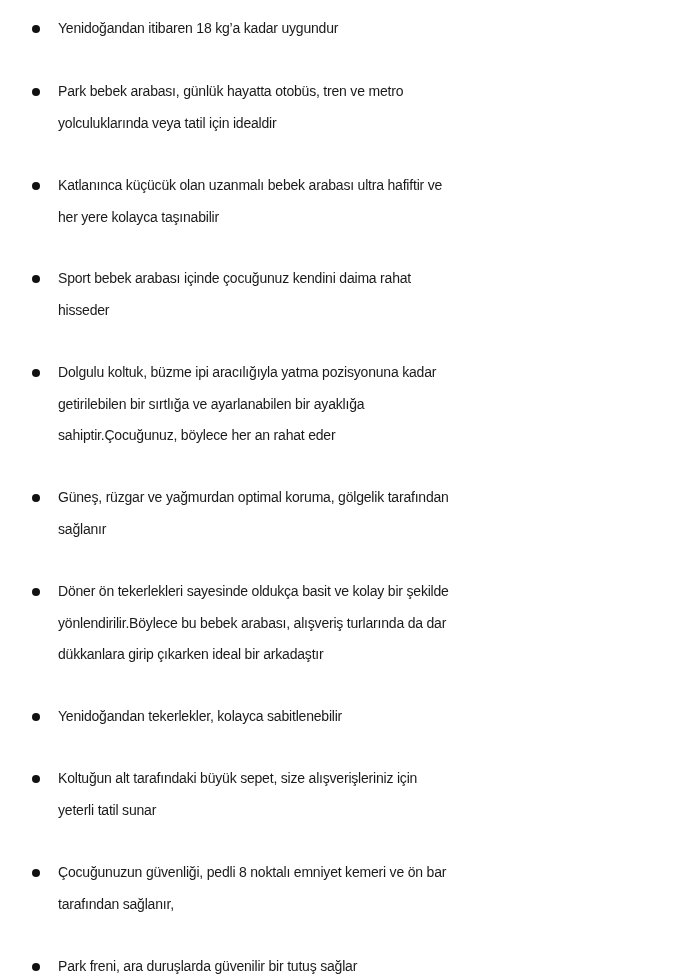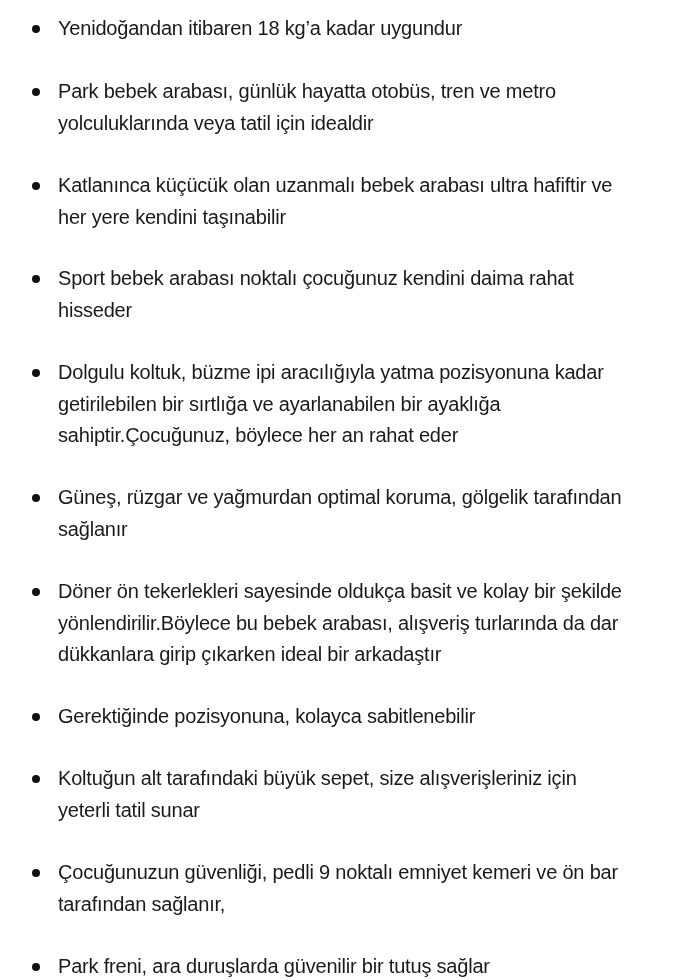--- a/index.html
+++ b/index.html
@@ -34,21 +34,21 @@
       left: 32px;
       width: 8px;
       height: 8px;
       border-radius: 50%;
       background: #111111;
     }
     .item-text {
       position: absolute;
       left: 58px;
       width: 625px;
-      font-size: 20px;
+      font-size: 14px;
       line-height: 31.5px;
       letter-spacing: -0.2px;
       color: #1a1a1a;
       white-space: pre-line;
     }
   </style>
 </head>
 <body>
 
 <ul class="feature-list">
@@ -57,25 +57,25 @@
     <span class="item-text">Yenidoğandan itibaren 18 kg’a kadar uygundur</span>
   </li>
   <li class="feature-item" style="top:76px;">
     <span class="bullet" style="top:12px;"></span>
     <span class="item-text">Park bebek arabası, günlük hayatta otobüs, tren ve metro
 yolculuklarında veya tatil için idealdir</span>
   </li>
   <li class="feature-item" style="top:170px;">
     <span class="bullet" style="top:12px;"></span>
     <span class="item-text">Katlanınca küçücük olan uzanmalı bebek arabası ultra hafiftir ve
-her yere kendini taşınabilir</span>
+her yere kolayca taşınabilir</span>
   </li>
   <li class="feature-item" style="top:263px;">
     <span class="bullet" style="top:12px;"></span>
-    <span class="item-text">Sport bebek arabası noktalı çocuğunuz kendini daima rahat
+    <span class="item-text">Sport bebek arabası içinde çocuğunuz kendini daima rahat
 hisseder</span>
   </li>
   <li class="feature-item" style="top:357px;">
     <span class="bullet" style="top:12px;"></span>
     <span class="item-text">Dolgulu koltuk, büzme ipi aracılığıyla yatma pozisyonuna kadar
 getirilebilen bir sırtlığa ve ayarlanabilen bir ayaklığa
 sahiptir.Çocuğunuz, böylece her an rahat eder</span>
   </li>
   <li class="feature-item" style="top:482px;">
     <span class="bullet" style="top:12px;"></span>
@@ -83,29 +83,29 @@
 sağlanır</span>
   </li>
   <li class="feature-item" style="top:576px;">
     <span class="bullet" style="top:12px;"></span>
     <span class="item-text">Döner ön tekerlekleri sayesinde oldukça basit ve kolay bir şekilde
 yönlendirilir.Böylece bu bebek arabası, alışveriş turlarında da dar
 dükkanlara girip çıkarken ideal bir arkadaştır</span>
   </li>
   <li class="feature-item" style="top:701px;">
     <span class="bullet" style="top:12px;"></span>
-    <span class="item-text">Gerektiğinde pozisyonuna, kolayca sabitlenebilir</span>
+    <span class="item-text">Yenidoğandan tekerlekler, kolayca sabitlenebilir</span>
   </li>
   <li class="feature-item" style="top:763px;">
     <span class="bullet" style="top:12px;"></span>
     <span class="item-text">Koltuğun alt tarafındaki büyük sepet, size alışverişleriniz için
 yeterli tatil sunar</span>
   </li>
   <li class="feature-item" style="top:857px;">
     <span class="bullet" style="top:12px;"></span>
-    <span class="item-text">Çocuğunuzun güvenliği, pedli 9 noktalı emniyet kemeri ve ön bar
+    <span class="item-text">Çocuğunuzun güvenliği, pedli 8 noktalı emniyet kemeri ve ön bar
 tarafından sağlanır,</span>
   </li>
   <li class="feature-item" style="top:951px;">
     <span class="bullet" style="top:12px;"></span>
     <span class="item-text">Park freni, ara duruşlarda güvenilir bir tutuş sağlar</span>
   </li>
 </ul>
 
 </body></html>

